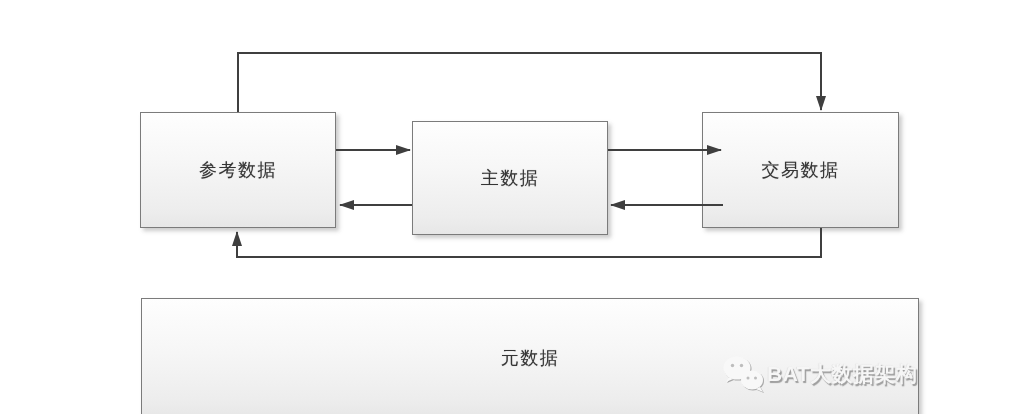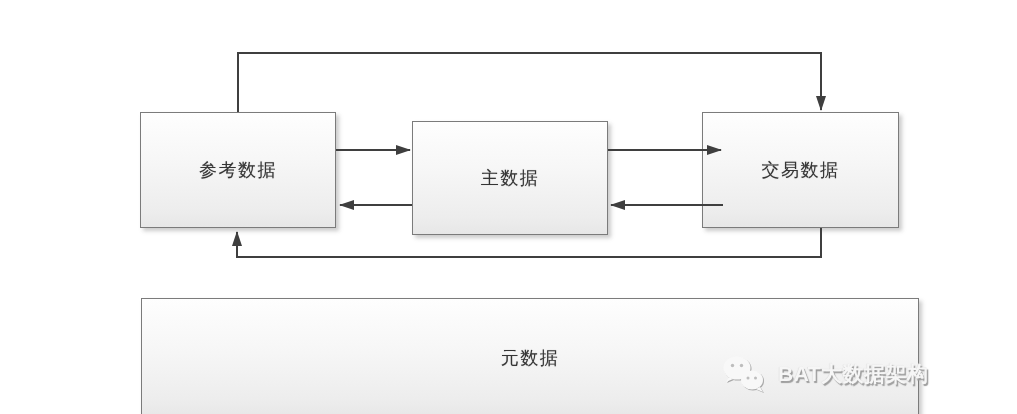--- a/index.html
+++ b/index.html
@@ -30,21 +30,21 @@
     color:#353535;
     letter-spacing:1.5px;
     text-shadow:0 0 1px rgba(60,60,60,0.35);
   }
   .node-reference{left:140px;top:112px;width:196px;height:116px;}
   .node-master{left:412px;top:113px;width:196px;height:114px;margin-top:8px;}
   .node-transaction{left:702px;top:112px;width:197px;height:116px;}
   .node-metadata{left:141px;top:298px;width:778px;height:120px;}
   .watermark{
     position:absolute;left:721px;top:353px;height:42px;
-    display:flex;align-items:center;gap:11px;
+    display:flex;align-items:center;gap:0;
     z-index:4;
   }
   .watermark-text{
     font-family:"Liberation Sans","DejaVu Sans",sans-serif;
     font-size:21px;
     font-weight:bold;
     color:#f6f6f6;
     letter-spacing:0.5px;
     text-shadow:1.5px 1.5px 1px #9d9d9d,-0.5px -0.5px 1px #d9d9d9;
   }

